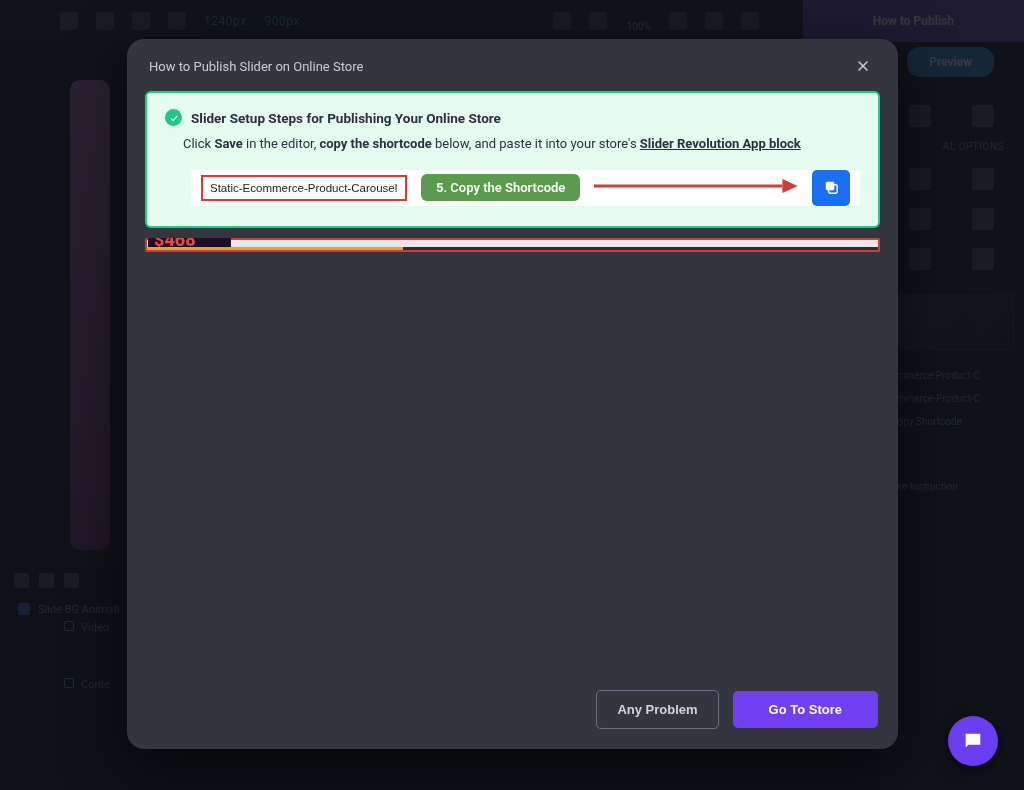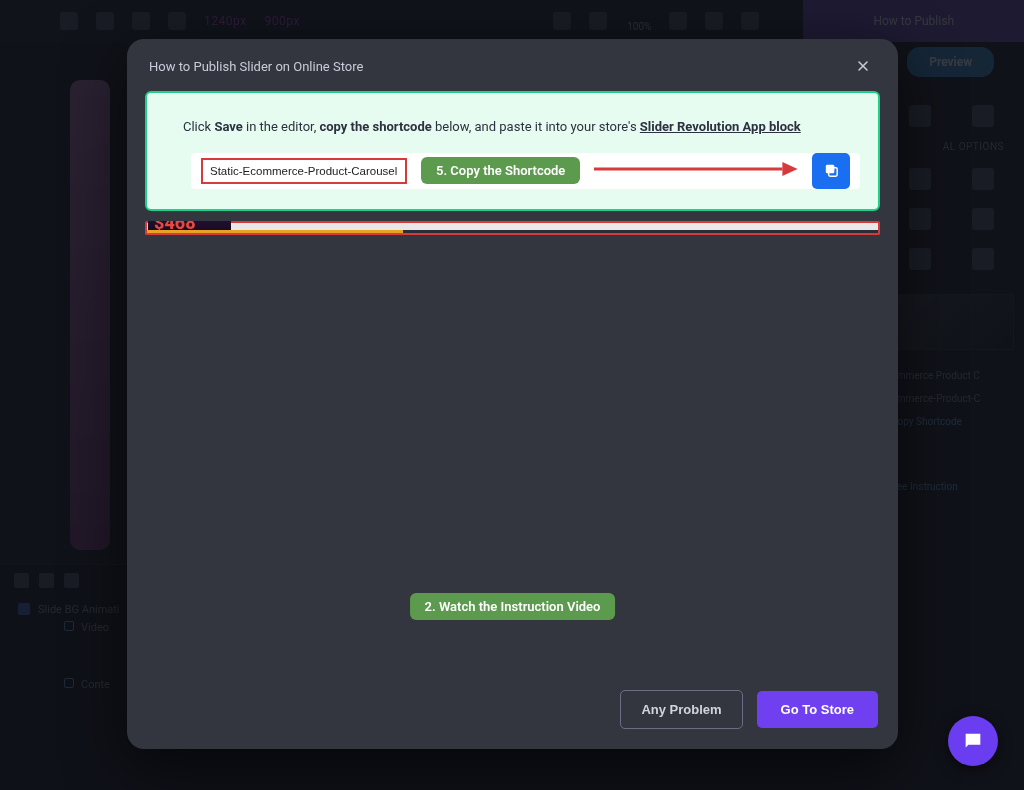--- a/index.html
+++ b/index.html
@@ -4,23 +4,23 @@
 <style>
   * { box-sizing: border-box; margin: 0; padding: 0; }
   html, body { width: 1024px; height: 790px; overflow: hidden; font-family: -apple-system, BlinkMacSystemFont, "Segoe UI", Roboto, sans-serif; }
   body { background:#2b2d3a; position:relative; }
 
   
   .backdrop { position:absolute; inset:0; background:#2c2e3c; filter:brightness(.55) saturate(.7); }
   .backdrop .topbar { height:42px; background:#2f3141; display:flex; align-items:center; gap:18px; padding:0 24px 0 60px; color:#9aa; font-size:12px; }
   .backdrop .topbar .tb-icon { width:18px;height:18px;background:#555a76;border-radius:3px; }
   .backdrop .topbar .spacer{flex:1;}
-  .backdrop .topbar .dims { color:#d946ef; letter-spacing:.5px; }
+  .backdrop .topbar .dims { color:#22c55e; letter-spacing:.5px; }
   .backdrop .topbar .pct { font-size:10px;color:#9aa;margin-top:10px;margin-left:2px;}
-  .backdrop .topbar .publish{ background:#6f4fd1; height:100%; display:flex;align-items:center; color:#ddd; font-size:12px; padding:0 70px; margin:0 -24px 0 26px; font-weight:400;}
+  .backdrop .topbar .publish{ background:#6f4fd1; height:100%; display:flex;align-items:center; color:#ddd; font-size:12px; padding:0 70px; margin:0 -24px 0 26px; font-weight:700;}
   .backdrop .secondbar{height:40px;background:transparent;display:flex;justify-content:flex-end;padding-right:30px;align-items:center;}
   .backdrop .preview-btn{background:#2f90e0;color:#e8f3ff;font-size:12px;padding:8px 22px;border-radius:13px;font-weight:600;}
   .backdrop .right-rail{position:absolute;right:0;top:95px;width:145px;}
   .backdrop .rail-icons{display:grid;grid-template-columns:repeat(2,1fr);gap:18px 24px;padding:10px 22px;}
   .backdrop .rail-ic{width:22px;height:22px;background:#555a76;border-radius:3px;margin:auto;}
   .backdrop .rail-opts{color:#8a8fa8;font-size:10px;text-align:right;padding-right:20px;margin-top:4px;letter-spacing:.5px;}
   .backdrop .rail-thumb{margin:14px 10px;height:56px;background:linear-gradient(135deg,#4a4a5a,#2b2d3a);border:1px solid #444;}
   .backdrop .rail-line{color:#8a8fa8;font-size:10px;padding:6px 12px;white-space:nowrap;overflow:hidden;}
   .backdrop .rail-line.link{color:#5aa7e6;}
   .backdrop .canvas-left{position:absolute;left:70px;top:80px;width:40px;height:470px;background:linear-gradient(180deg,#b76db8,#8b3f8c);border-radius:10px;}
@@ -70,21 +70,21 @@
   .vi-upg{position:absolute;left:-85px;bottom:-6px;width:83px;background:linear-gradient(180deg,#2e1440,#120818);padding:6px;border-radius:3px;}
   .vi-upg .u2{font-size:18px;font-weight:800;color:#e9483f;}
   .vi-bottomprog{position:absolute;left:0;right:0;bottom:0;height:3px;background:#2a2c38;}
   .vi-bottomprog::before{content:"";position:absolute;left:0;top:0;bottom:0;width:35%;background:#e6a325;}
 
   .video-pill{position:absolute;left:50%;transform:translateX(-50%);bottom:54px;}
 
   .modal-ft{display:flex;justify-content:flex-end;gap:14px;padding:16px 20px 20px;align-items:center;}
   .btn{font-size:13px;font-weight:600;padding:11px 20px;border-radius:5px;cursor:pointer;border:0;}
   .btn-outline{background:transparent;color:#d1d4df;border:1px solid #6a6e84;}
-  .btn-primary{background:#6f3ff0;color:#fff; padding:11px 24px;}
+  .btn-primary{background:#6f3ff0;color:#fff; padding:11px 36px;}
 </style>
 </head>
 <body>
 
 <div class="backdrop">
   <div class="topbar">
     <span class="tb-icon"></span>
     <span class="tb-icon"></span>
     <span class="tb-icon"></span>
     <span class="tb-icon"></span>
@@ -160,20 +160,28 @@
     <span>How to Publish Slider on Online Store</span>
     <span class="close">
       <svg viewBox="0 0 24 24" width="16" height="16">
           <path d="M18 6L6 18M6 6l12 12" stroke="#c8ccd8" stroke-width="2.3" fill="none" stroke-linecap="round"></path>
         </svg>
     </span>
   </div>
 
   <div class="modal-body">
     <div class="green-card">
+      <div class="gc-title-row">
+        <span class="check-circle">
+          <svg viewBox="0 0 24 24">
+              <polyline points="5,13 10,18 20,7"></polyline>
+            </svg>
+        </span>
+        <span>Slider Setup Steps for Publishing Your Online Store</span>
+      </div>
       <div class="gc-desc">
         <span>Click </span><b>Save</b><span> in the editor, </span><b>copy the shortcode</b><span> below, and paste it into your store's </span><a href="#">Slider Revolution App block</a>
       </div>
       <div class="shortcode-row">
         <input class="shortcode-input" readonly="" value="Static-Ecommerce-Product-Carousel" style="">
         <span class="step-pill">5. Copy the Shortcode</span>
         <div class="arrow">
           <svg viewBox="0 0 160 20" preserveAspectRatio="none">
               <line x1="0" y1="10" x2="148" y2="10" stroke="#d63b3b" stroke-width="3"></line>
               <polygon points="148,3 160,10 148,17" fill="#d63b3b"></polygon>
@@ -221,21 +229,20 @@
             </div>
 
             <div class="vi-upg">
 
               <div class="u2">$468</div>
             </div>
           </div>
           <div class="vi-bottomprog"></div>
         </div>
       </div>
-      <span class="step-pill video-pill">2. Watch the Instruction Video</span>
 
     </div>
   </div>
 
   <div class="modal-ft">
     <button class="btn btn-outline">Any Problem</button>
     <button class="btn btn-primary">Go To Store</button>
   </div>
 </div>
 

